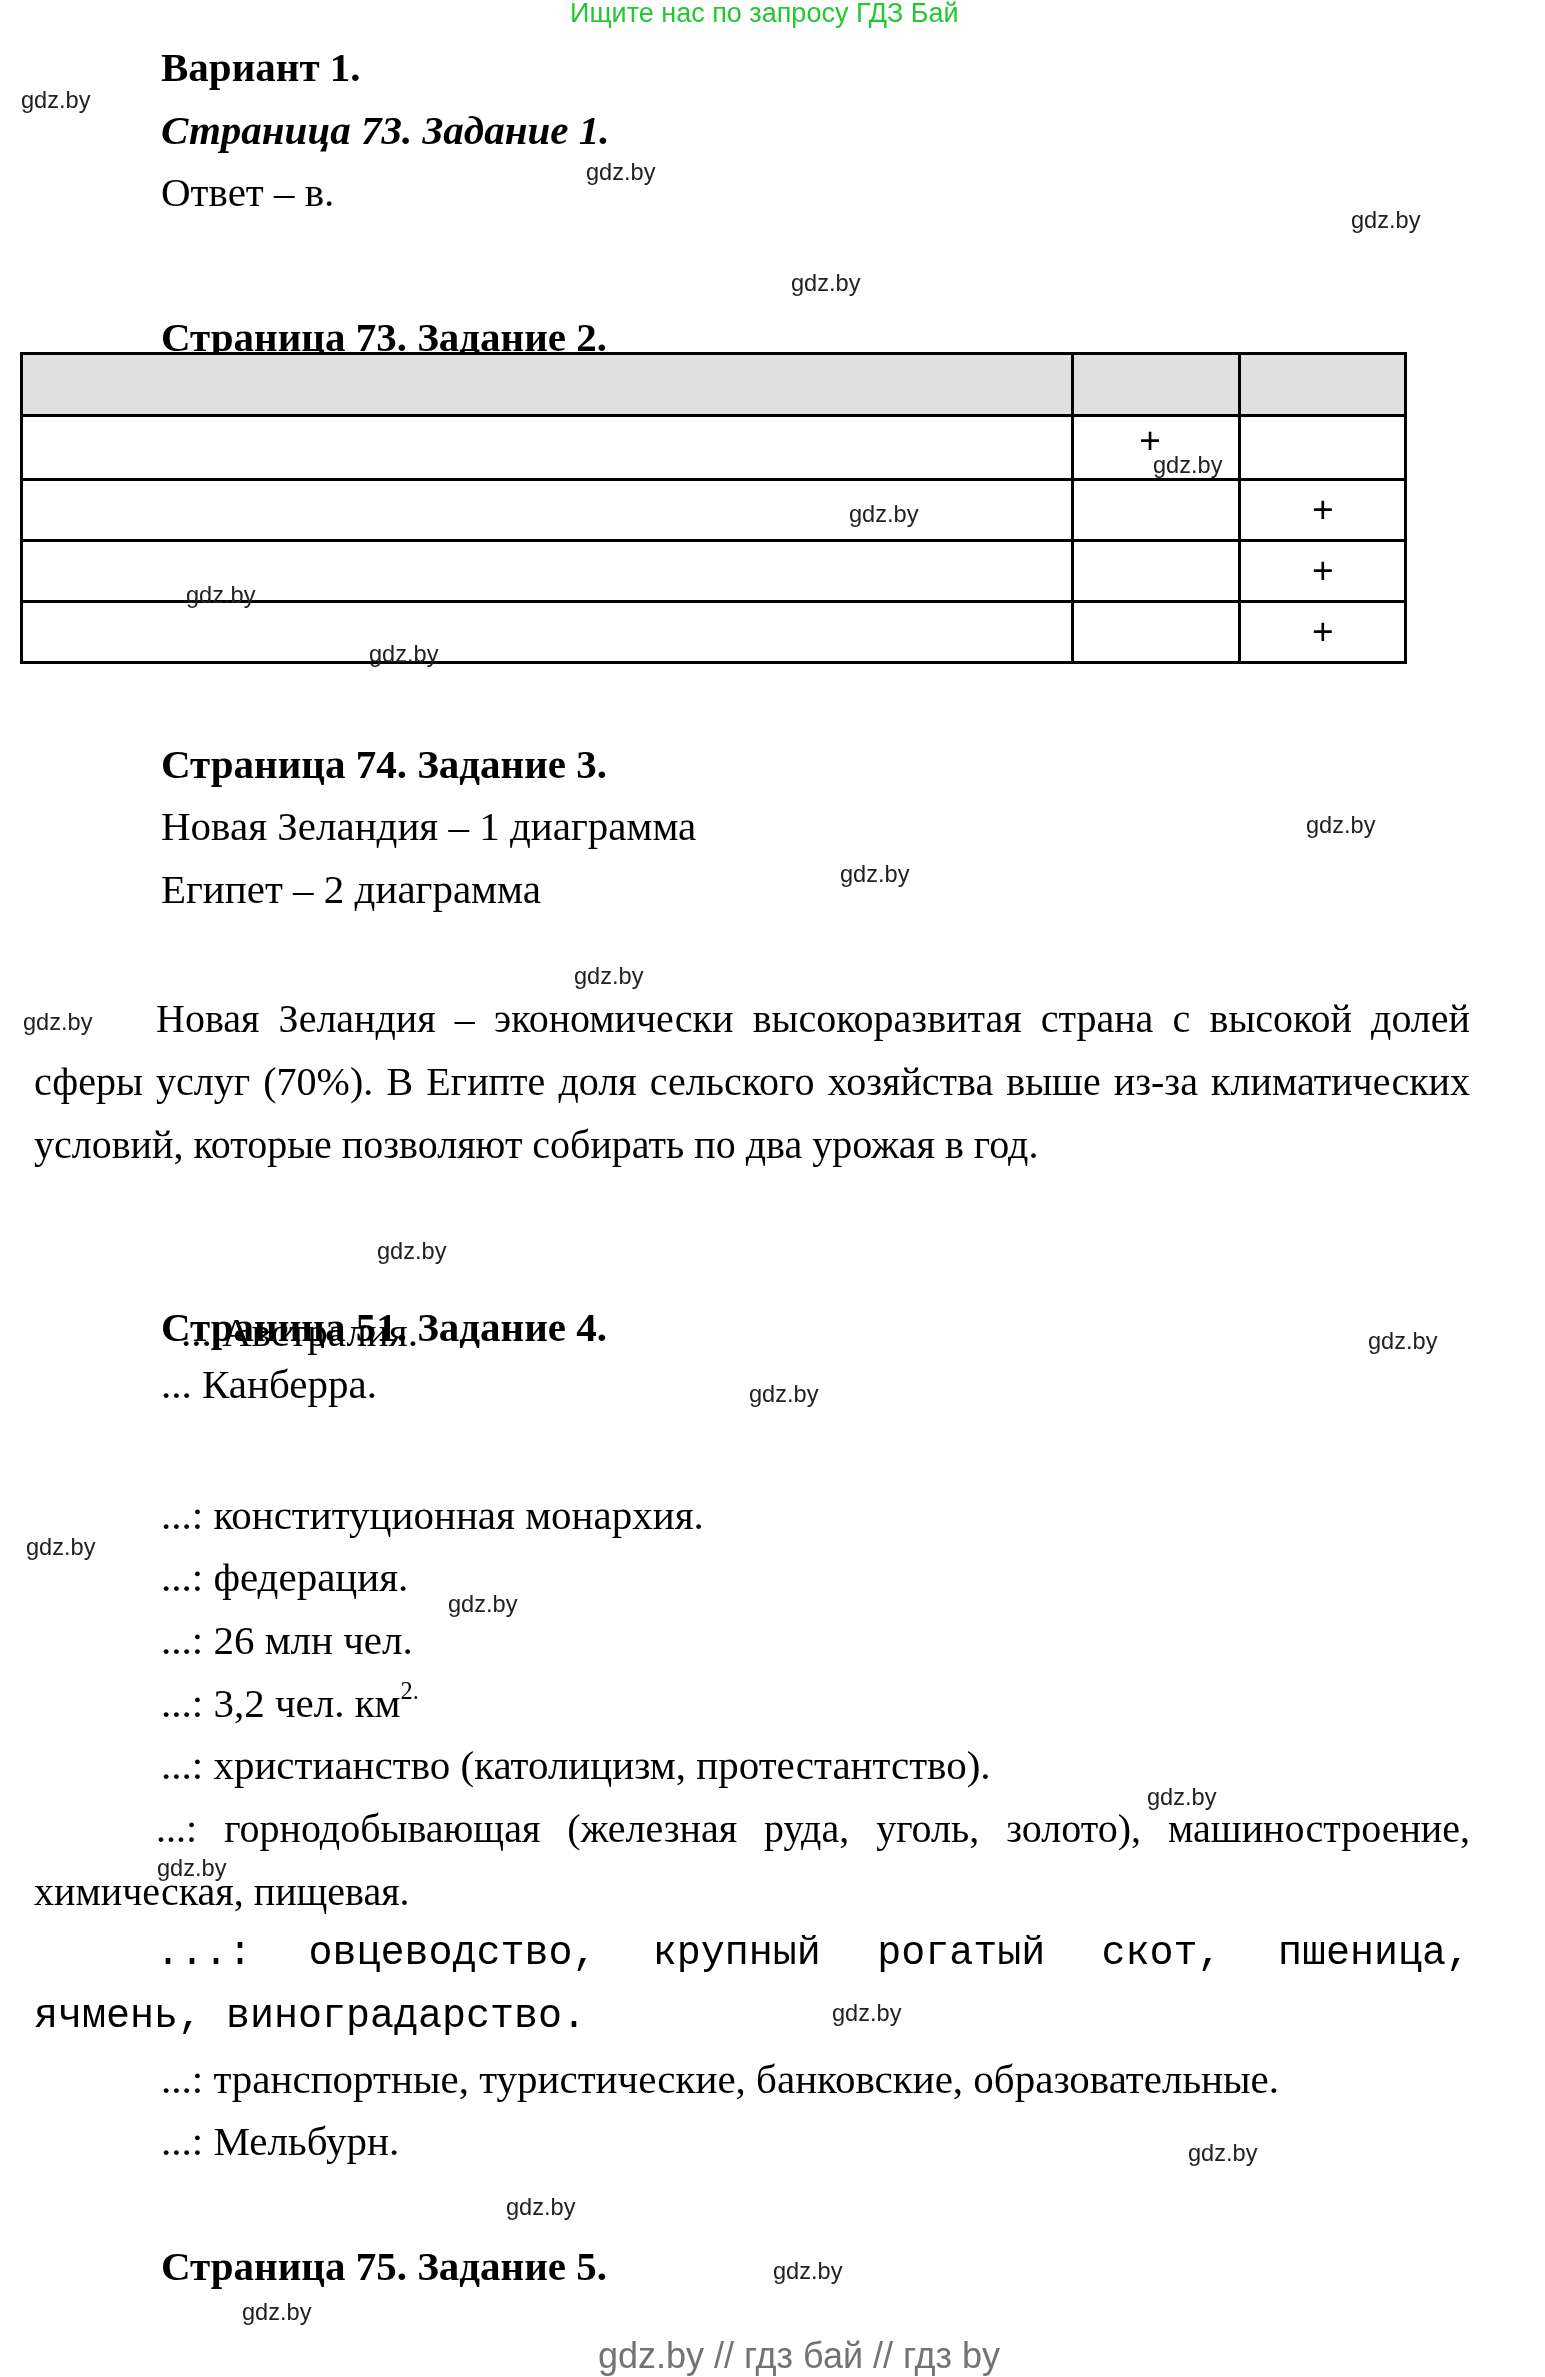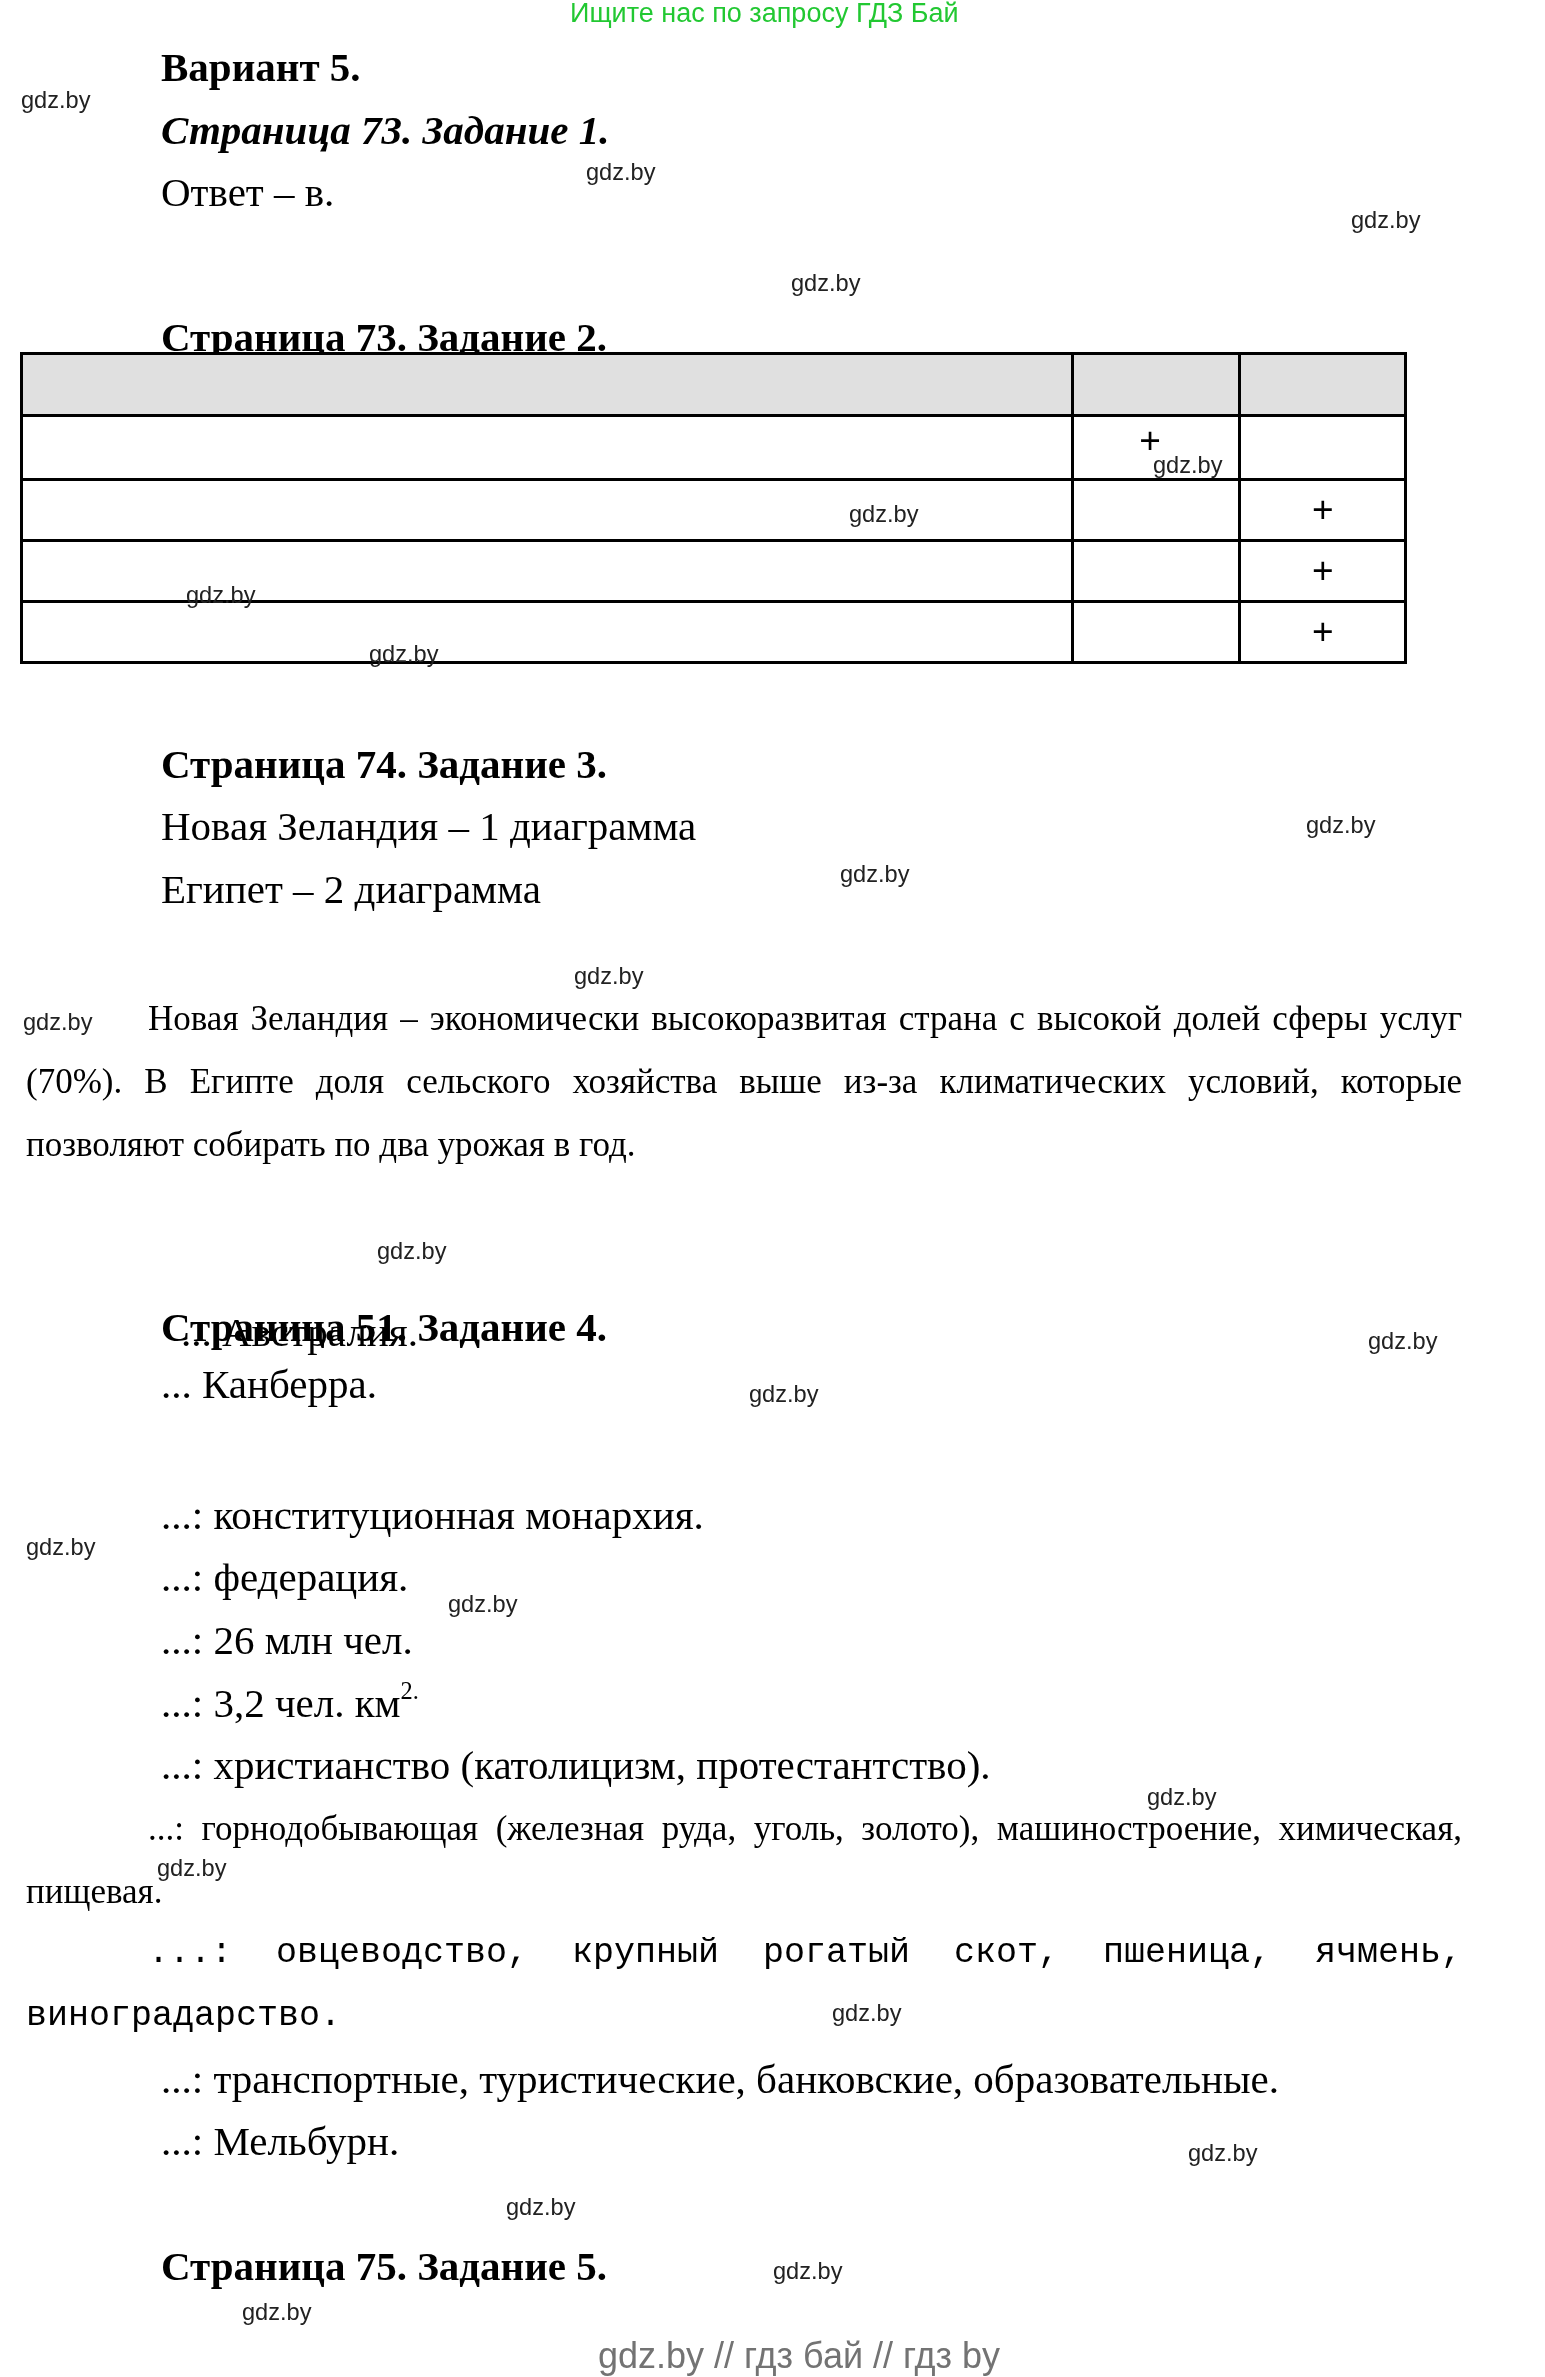--- a/index.html
+++ b/index.html
@@ -4,36 +4,36 @@
   <style>
     html, body { margin: 0; padding: 0; background: #ffffff; }
     body { width: 1545px; height: 2377px; position: relative; overflow: hidden;
            font-family: "Liberation Serif", "DejaVu Serif", serif; color: #000; }
     .abs { position: absolute; white-space: nowrap; }
     .banner { font-family: "Liberation Sans", "DejaVu Sans", sans-serif; font-size: 27px; color: #22c832; }
     .footer { font-family: "Liberation Sans", "DejaVu Sans", sans-serif; font-size: 36px; color: #737373; }
     .wm { font-family: "Liberation Sans", "DejaVu Sans", sans-serif; font-size: 23.6px; color: #222; }
     .h { font-weight: bold; font-size: 41px; line-height: 1; }
     .t { font-size: 41px; line-height: 1; }
-    .para { position: absolute; left: 26px; width: 1436px; font-size: 35px; line-height: 63px;
+    .para { position: absolute; left: 34px; width: 1436px; font-size: 40px; line-height: 63px;
             text-align: justify; }
     table.grid { position: absolute; left: 20.3px; top: 352px; border-collapse: collapse; }
     table.grid td { border: 3.3px solid #000; padding: 0; text-align: center; vertical-align: middle;
                     font-family: "Liberation Sans", "DejaVu Sans", sans-serif; font-size: 37px; font-weight: 300; }
     table.grid tr.head td { background: #e0e0e0; height: 59px; }
     table.grid tr.body td { height: 58px; }
     .c1 { width: 1048px; } .c2 { width: 164px; } .c3 { width: 163px; }
     sup { font-size: 24.4px; vertical-align: 18px; line-height: 0; }
   </style>
 </head>
 <body>
 
 <div class="abs banner" style="left:570px; top:-1.6px;">Ищите нас по запросу ГДЗ Бай</div>
 
-<div class="abs h" style="left:161px; top:47px;">Вариант 5.</div>
+<div class="abs h" style="left:161px; top:47px;">Вариант 1.</div>
 
 <div class="abs h" style="left:161px; top:110px;font-style:italic;">Страница 73. Задание 1.</div>
 <div class="abs t" style="left:161px; top:172px;">Ответ – в.</div>
 
 <div class="abs h" style="left:161px; top:297px;margin-top:20px;">Страница 73. Задание 2.</div>
 <table class="grid">
   <tbody>
       <tr class="head">
     <td class="c1"></td>
     <td class="c2"></td>

